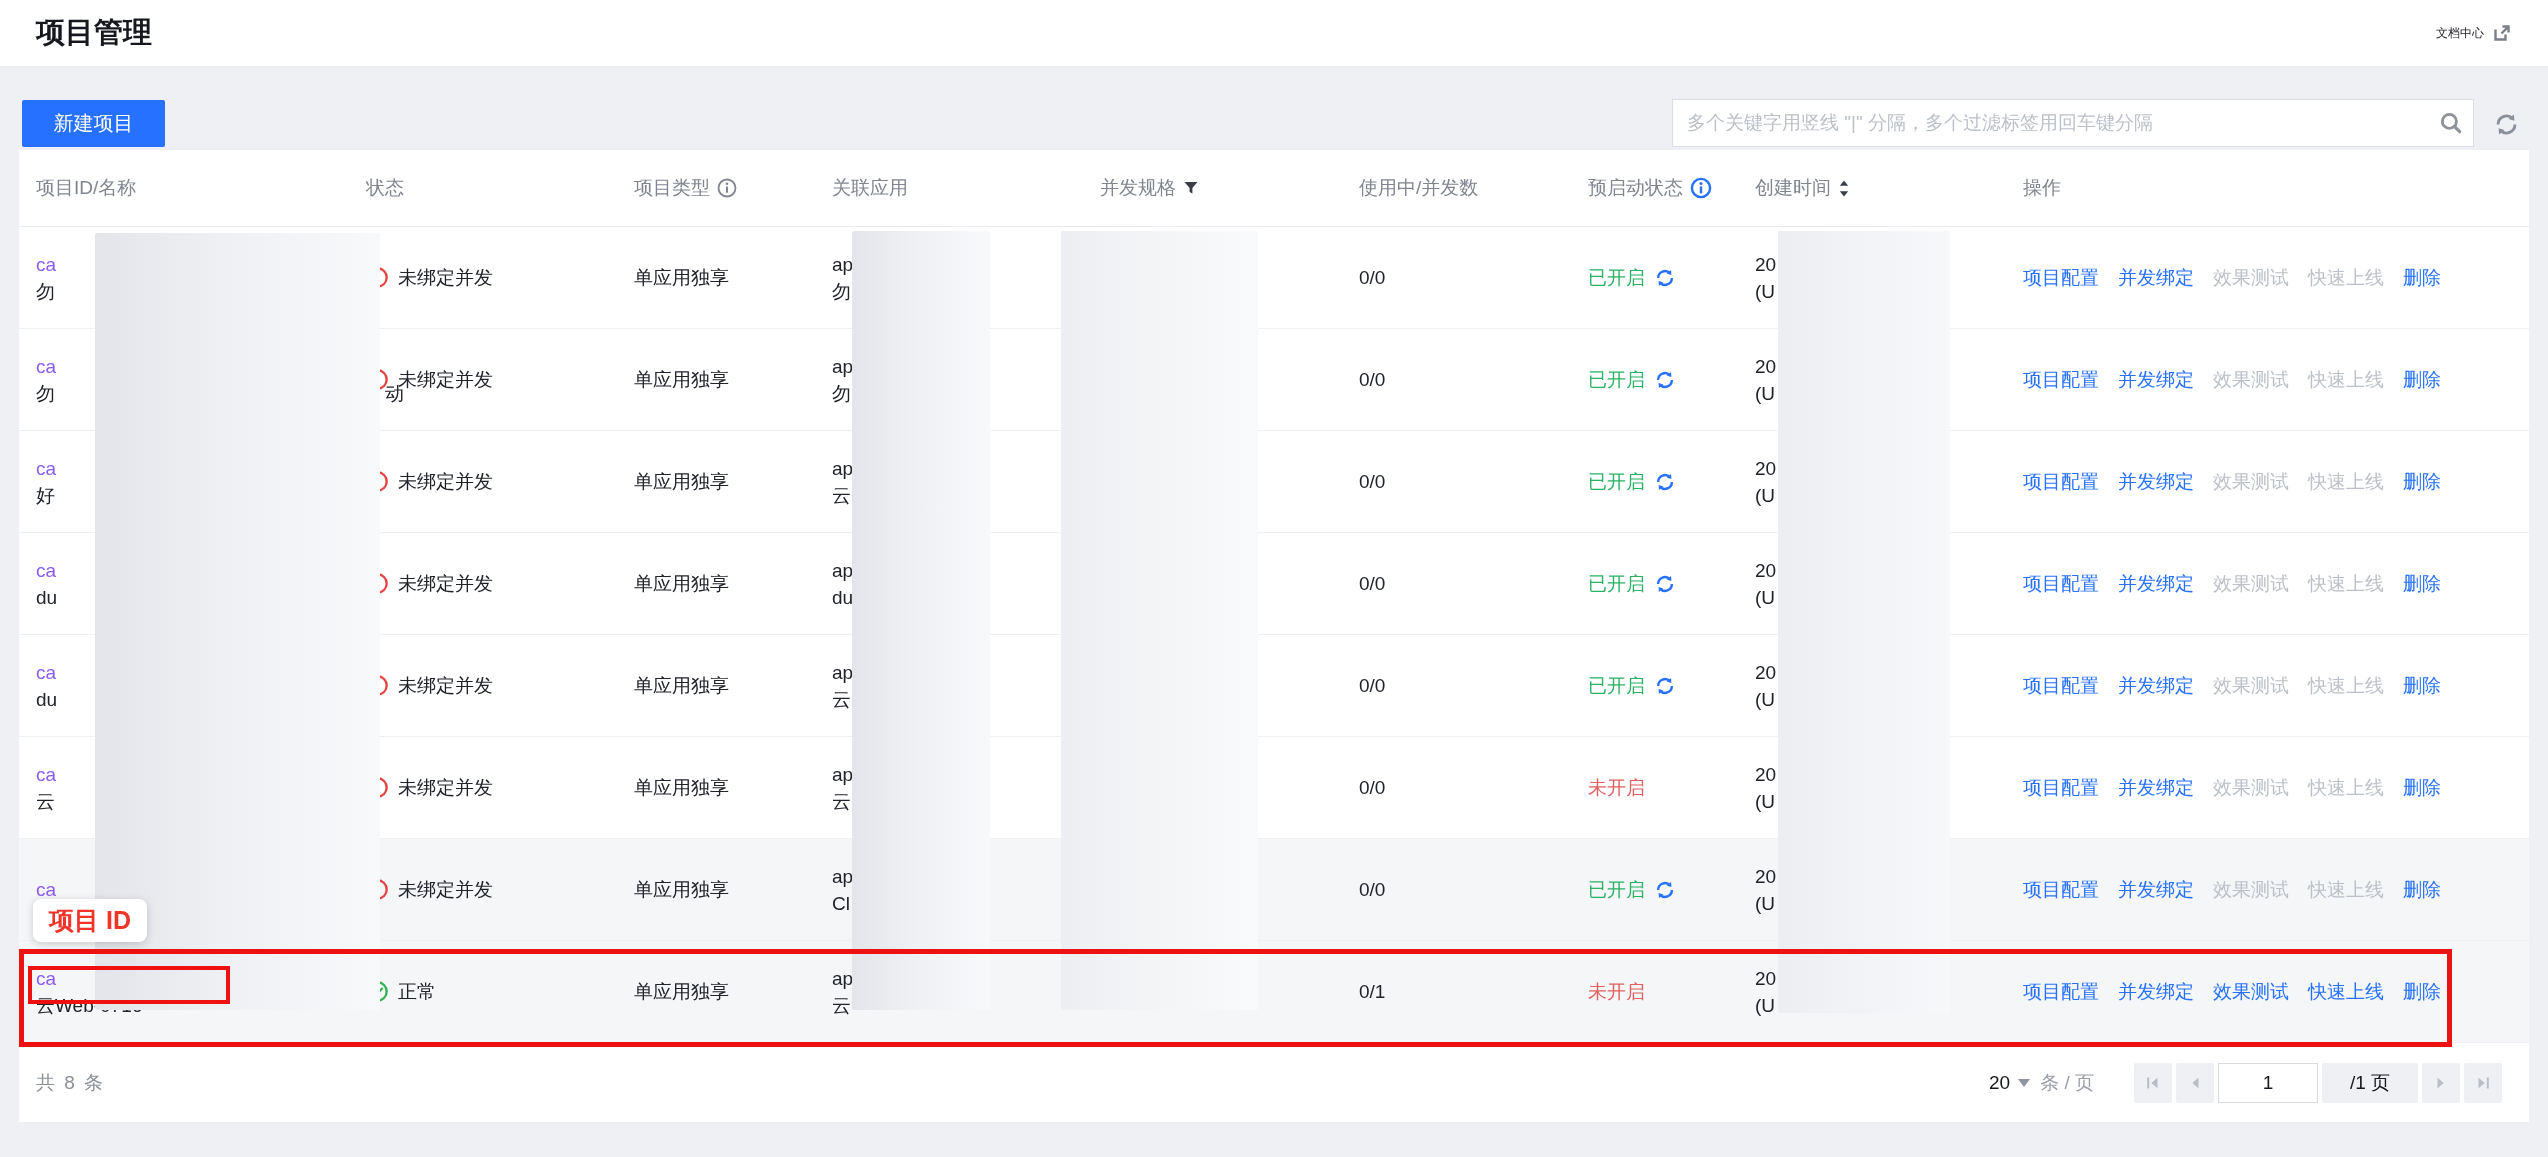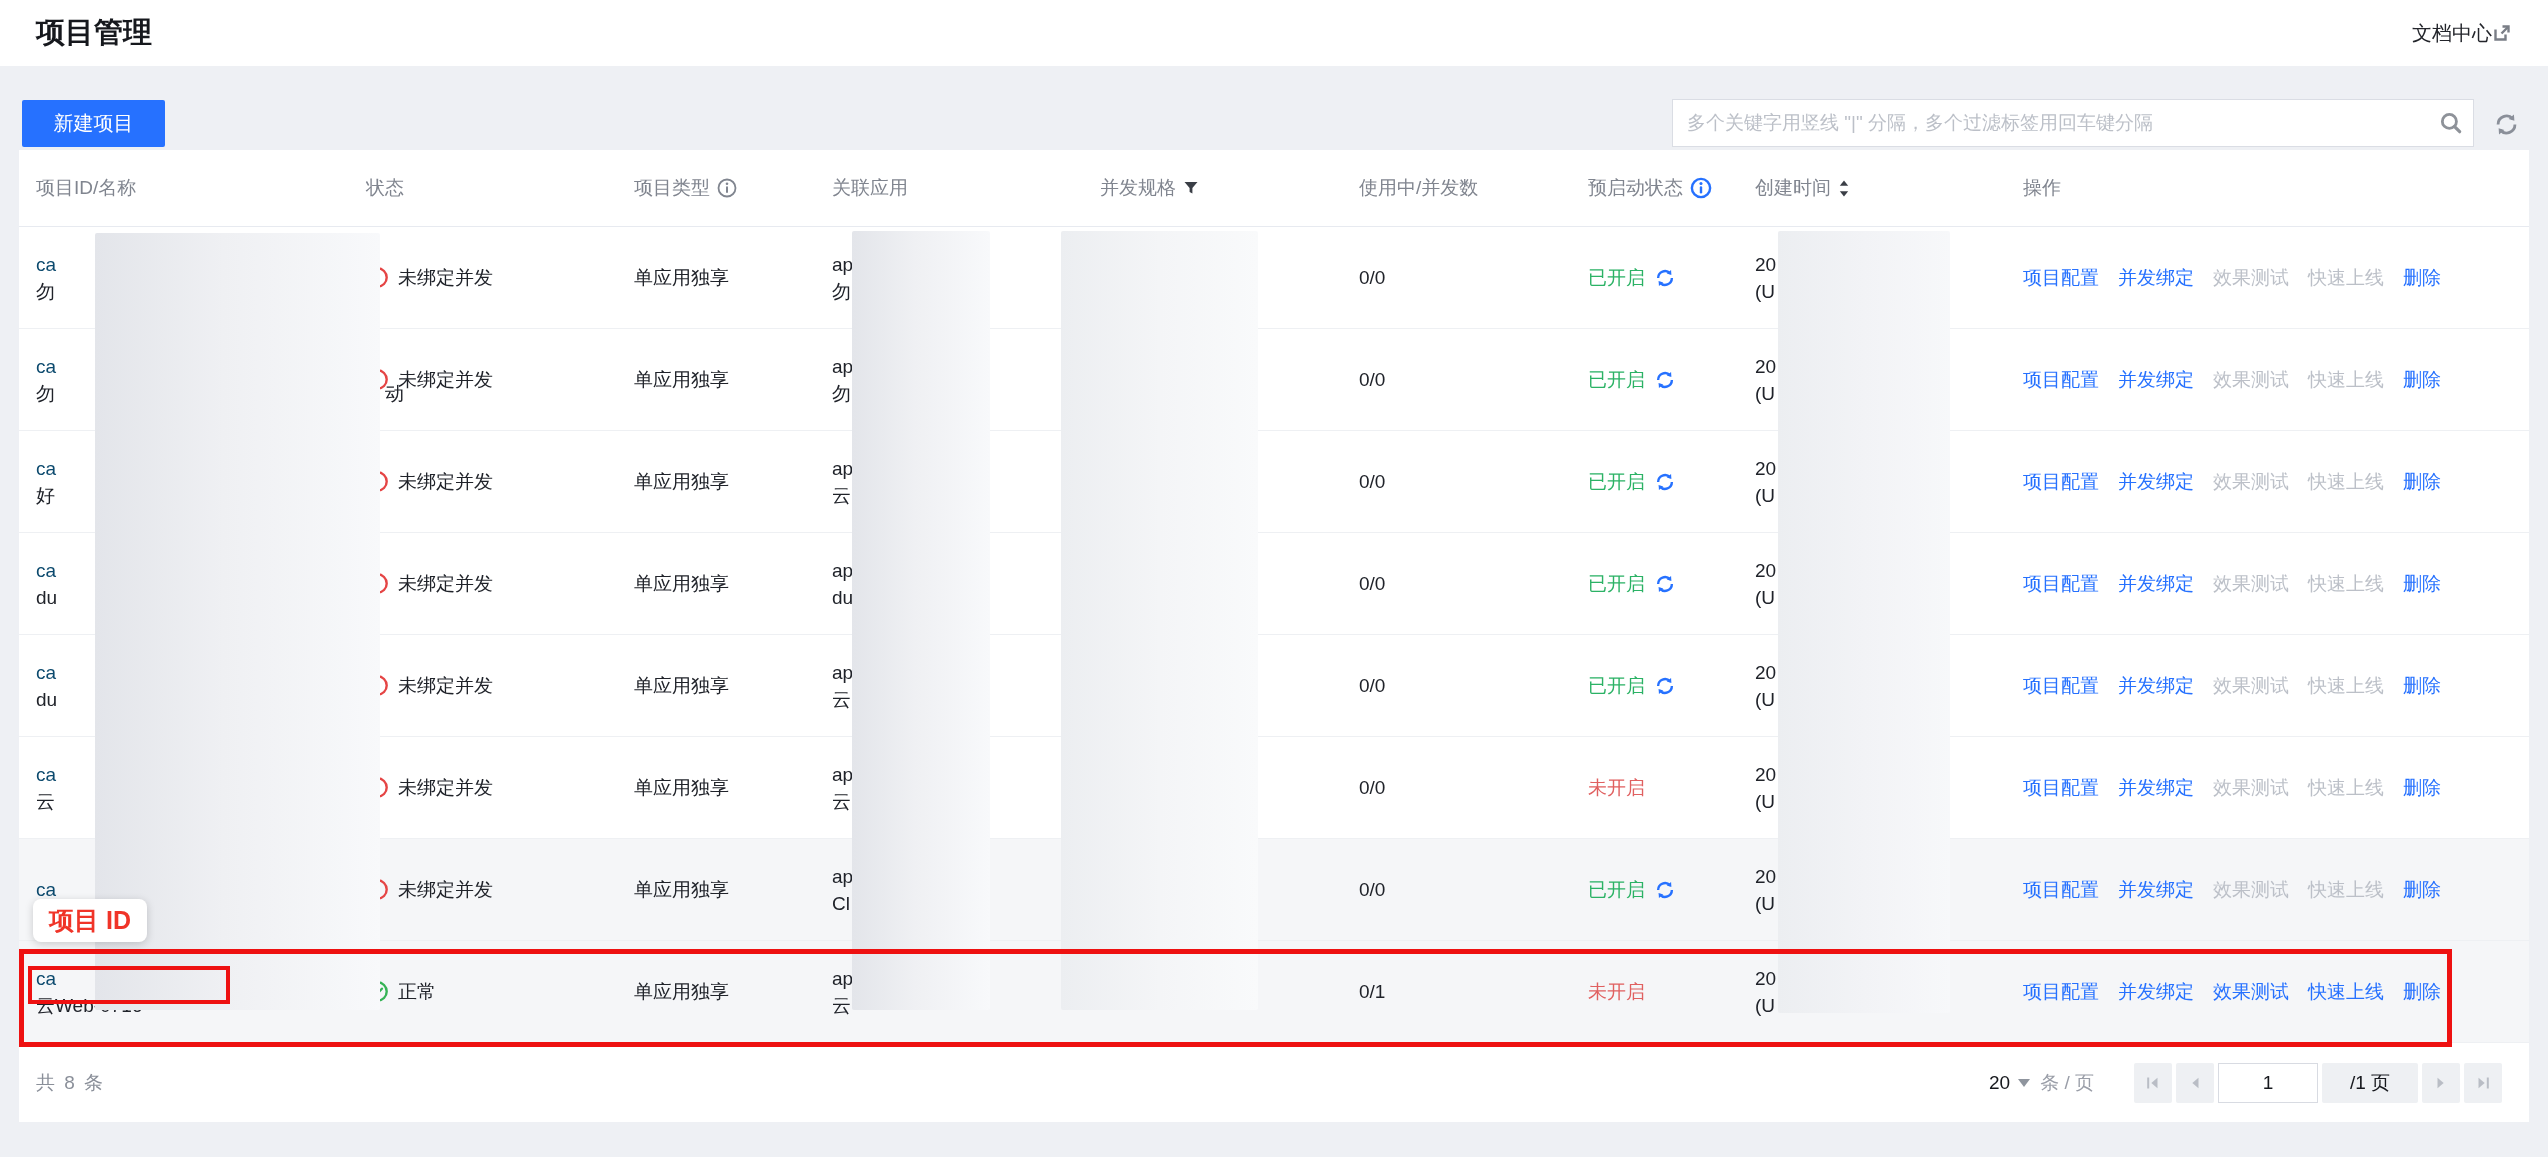--- a/index.html
+++ b/index.html
@@ -2,40 +2,40 @@
 <html><head>
 <meta charset="utf-8">
 <style>
   * { margin:0; padding:0; box-sizing:border-box; }
   html,body { width:2548px; height:1157px; font-family:"Liberation Sans", sans-serif; background:#eef0f4; overflow:hidden; }
   .stage { position:relative; width:2548px; height:1157px; }
 
   
   .topbar { position:absolute; left:0; top:0; width:2548px; height:66px; background:#fff; display:flex; align-items:center; }
   .page-title { position:absolute; left:36px; font-size:29px; font-weight:bold; color:#16181d; }
-  .doc-link { position:absolute; right:36px; display:flex; align-items:center; font-size:20px; color:#23252b; cursor:pointer; }
+  .doc-link { position:absolute; right:36px; display:flex; align-items:center; gap:8px; font-size:12px; color:#23252b; cursor:pointer; }
 
   
   .btn-new { position:absolute; left:22px; top:100px; width:143px; height:47px; background:#2671ff; color:#fff; font-size:20px; display:flex; align-items:center; justify-content:center; border-radius:2px; cursor:pointer; border:none; }
   .search-box { position:absolute; left:1672px; top:99px; width:802px; height:48px; background:#fff; border:1px solid #dadde4; display:flex; align-items:center; }
   .search-input { flex:1; height:100%; border:none; outline:none; font-size:19px; color:#333; padding:0 14px; background:transparent; font-family:"Liberation Sans",sans-serif; }
   .search-input::placeholder { color:#bcc0c8; }
   .search-ico { width:44px; display:flex; justify-content:center; align-items:center; cursor:pointer; }
   .refresh-btn { position:absolute; left:2487px; top:105px; width:38px; height:38px; display:flex; align-items:center; justify-content:center; cursor:pointer; }
 
   
   .card { position:absolute; left:19px; top:150px; width:2510px; height:972px; background:#fff; }
   .grid-cols { display:grid; grid-template-columns:330px 268px 198px 268px 259px 229px 167px 268px 1fr; padding-left:17px; align-items:center; }
   .thead { height:77px; border-bottom:1px solid #e7eaf0; color:#80858f; font-size:19px; }
   .th { display:flex; align-items:center; gap:7px; }
   .row { height:102px; border-bottom:1px solid #eef0f3; font-size:19px; color:#20232a; }
   .row-gray { background:#f5f6f8; }
   .cell { line-height:27px; }
   .two > div { line-height:27px; }
-  .link { color:#0c4a6e; cursor:pointer; text-decoration:none; }
+  .link { color:#8b5cf6; cursor:pointer; text-decoration:none; }
   .nm { position:relative; }
   .nm-extra { position:absolute; left:349px; top:0; white-space:nowrap; }
   .statusc { display:flex; align-items:center; gap:9px; }
   .prec { display:flex; align-items:center; gap:9px; font-size:19px; }
   .pre-on .prec { color:#2bb265; } .pre-off .prec { color:#e06060; }
   .actions { display:flex; gap:19px; flex-wrap:nowrap; }
   .act { color:#2671ff; cursor:pointer; white-space:nowrap;text-align:right; }
   .act.dis { color:#bcc0c8; cursor:default; }
   .edit-ico { position:absolute; left:178px; top:2px; cursor:pointer; }
 

